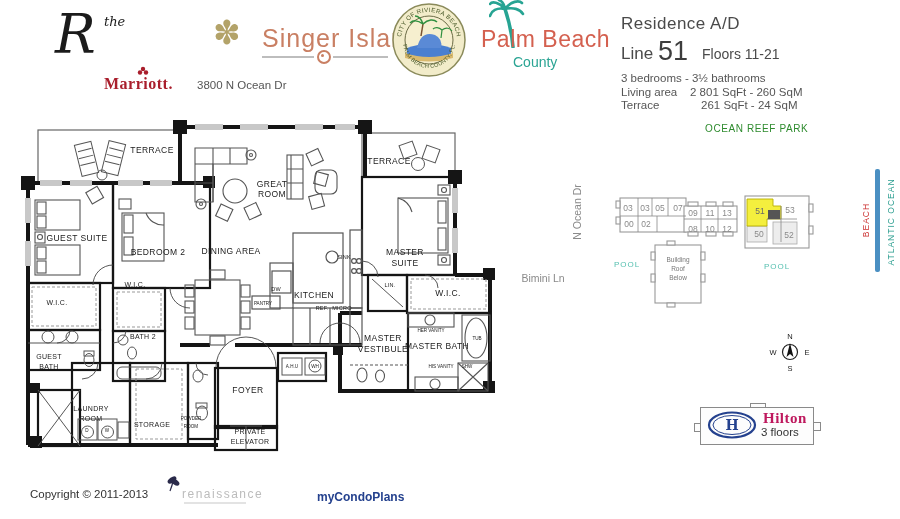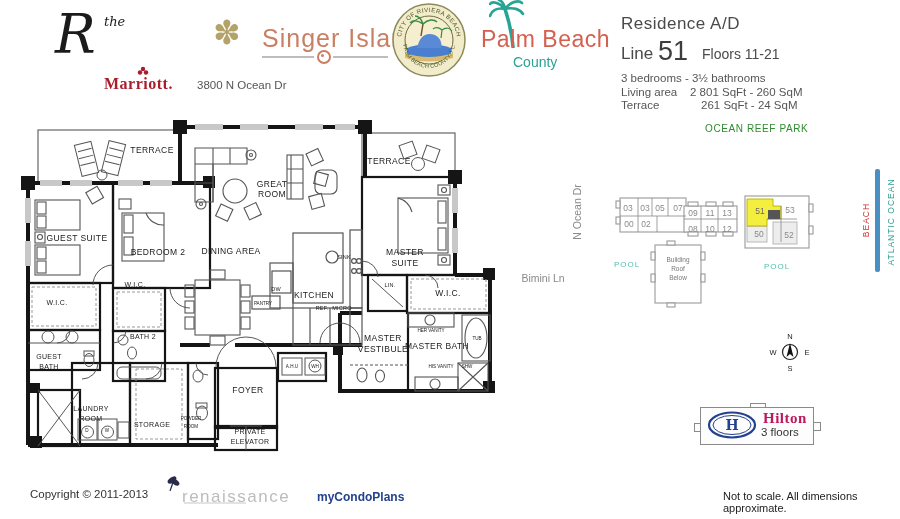--- a/index.html
+++ b/index.html
@@ -30,21 +30,21 @@
   
   .rtitle{font-size:17px;color:#4a4a4a;letter-spacing:.5px;}
   .rline{font-size:17px;color:#4a4a4a;}
   .rnum{font-size:27px;color:#3d3d3d;}
   .rfloors{font-size:14px;color:#4a4a4a;}
   .rdet{font-size:11.5px;color:#555;}
   .park{font-size:10px;color:#2e8b2e;letter-spacing:.6px;}
   
   .foot{font-size:11px;color:#222;}
   .copyright{font-size:11.5px;color:#333;text-align:right;}
-  .renai{font-size:17px;color:#bcbcbc;letter-spacing:1.5px;}
+  .renai{font-size:12px;color:#bcbcbc;letter-spacing:1.5px;}
   .mycondo{font-size:12px;font-weight:bold;color:#24418e;}
   
   .hbox{border:1.5px solid #8a8a8a;background:#fdfdfd;}
   .htab{border:1.5px solid #8a8a8a;background:#fdfdfd;}
   .hname{font-family:"Liberation Serif",serif;font-weight:bold;font-size:15px;color:#be185d;letter-spacing:.5px;}
   .hfloors{font-size:11.5px;color:#333;}
   .beach{font-size:8.5px;color:#cc3333;letter-spacing:1px;}
   .ocean{font-size:8.5px;color:#2a9d8f;letter-spacing:1px;}
   .roofline{font-size:6.5px;color:#777;}
   .bimini{font-size:10.5px;color:#8a8a8a;}
@@ -452,15 +452,14 @@
 
   <span class="abs copyright" style="left:30px;top:488px">Copyright © 2011-2013</span>
   <svg class="abs" style="left:166px;top:474px" width="16" height="18" viewBox="0 0 16 18">
     <ellipse cx="6" cy="6" rx="5" ry="2.6" fill="#2a2a4a" transform="rotate(-35 6 6)"></ellipse>
     <ellipse cx="9" cy="8" rx="5" ry="2.6" fill="#2a2a4a" transform="rotate(35 9 8)"></ellipse>
     <path d="M4 17 C6 12 7 8 8 4" stroke="#2a2a4a" stroke-width="1.2" fill="none"></path>
   </svg>
   <span class="abs renai" style="left:182px;top:487px">renaissance</span>
   <div class="abs" style="left:184px;top:502px;width:62px;height:2px;background:#e3e3e3"></div>
   <span class="abs mycondo" style="left:317px;top:490px">myCondoPlans</span>
-  <span class="abs foot" style="left:723px;top:490px">Not to scale.  All dimensions approximate.</span>
 
 </div>
 
 </body></html>

